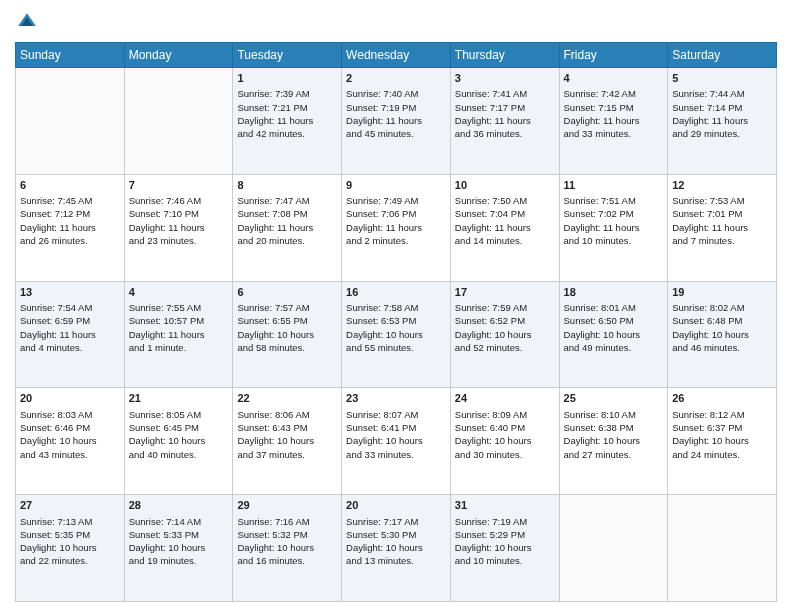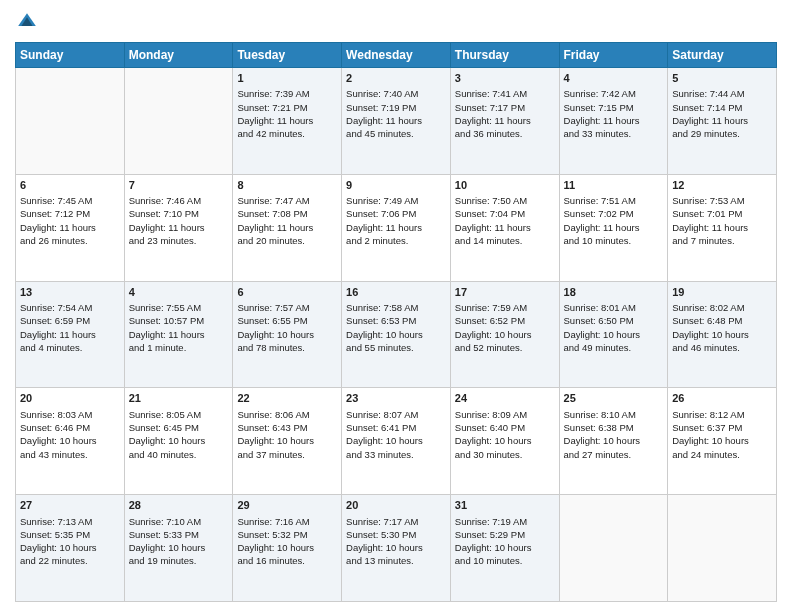--- a/index.html
+++ b/index.html
@@ -58,21 +58,21 @@
       flex: 1;
       border: 1px solid #ccc;
       border-collapse: collapse;
       width: 100%;
       table-layout: fixed;
     }
     .calendar th {
       background: #2980b9;
       color: #fff;
       font-size: 12px;
-      font-weight: bold;
+      font-weight: normal;
       padding: 5px 4px;
       text-align: left;
       border: 1px solid #1a6fa0;
     }
     .calendar td {
       border: 1px solid #ccc;
       vertical-align: top;
       padding: 3px 4px;
       font-size: 9.5px;
       line-height: 1.4;
@@ -229,21 +229,21 @@
             <div>Sunrise: 7:55 AM</div>
             <div>Sunset: 10:57 PM</div>
             <div>Daylight: 11 hours</div>
             <div>and 1 minute.</div>
           </td>
           <td>
             <span class="day-num">6</span>
             <div>Sunrise: 7:57 AM</div>
             <div>Sunset: 6:55 PM</div>
             <div>Daylight: 10 hours</div>
-            <div>and 78 minutes.</div>
+            <div>and 58 minutes.</div>
           </td>
           <td>
             <span class="day-num">16</span>
             <div>Sunrise: 7:58 AM</div>
             <div>Sunset: 6:53 PM</div>
             <div>Daylight: 10 hours</div>
             <div>and 55 minutes.</div>
           </td>
           <td>
             <span class="day-num">17</span>
@@ -321,21 +321,21 @@
         <tr class="row-bg">
           <td>
             <span class="day-num">27</span>
             <div>Sunrise: 7:13 AM</div>
             <div>Sunset: 5:35 PM</div>
             <div>Daylight: 10 hours</div>
             <div>and 22 minutes.</div>
           </td>
           <td>
             <span class="day-num">28</span>
-            <div>Sunrise: 7:10 AM</div>
+            <div>Sunrise: 7:14 AM</div>
             <div>Sunset: 5:33 PM</div>
             <div>Daylight: 10 hours</div>
             <div>and 19 minutes.</div>
           </td>
           <td>
             <span class="day-num">29</span>
             <div>Sunrise: 7:16 AM</div>
             <div>Sunset: 5:32 PM</div>
             <div>Daylight: 10 hours</div>
             <div>and 16 minutes.</div>

